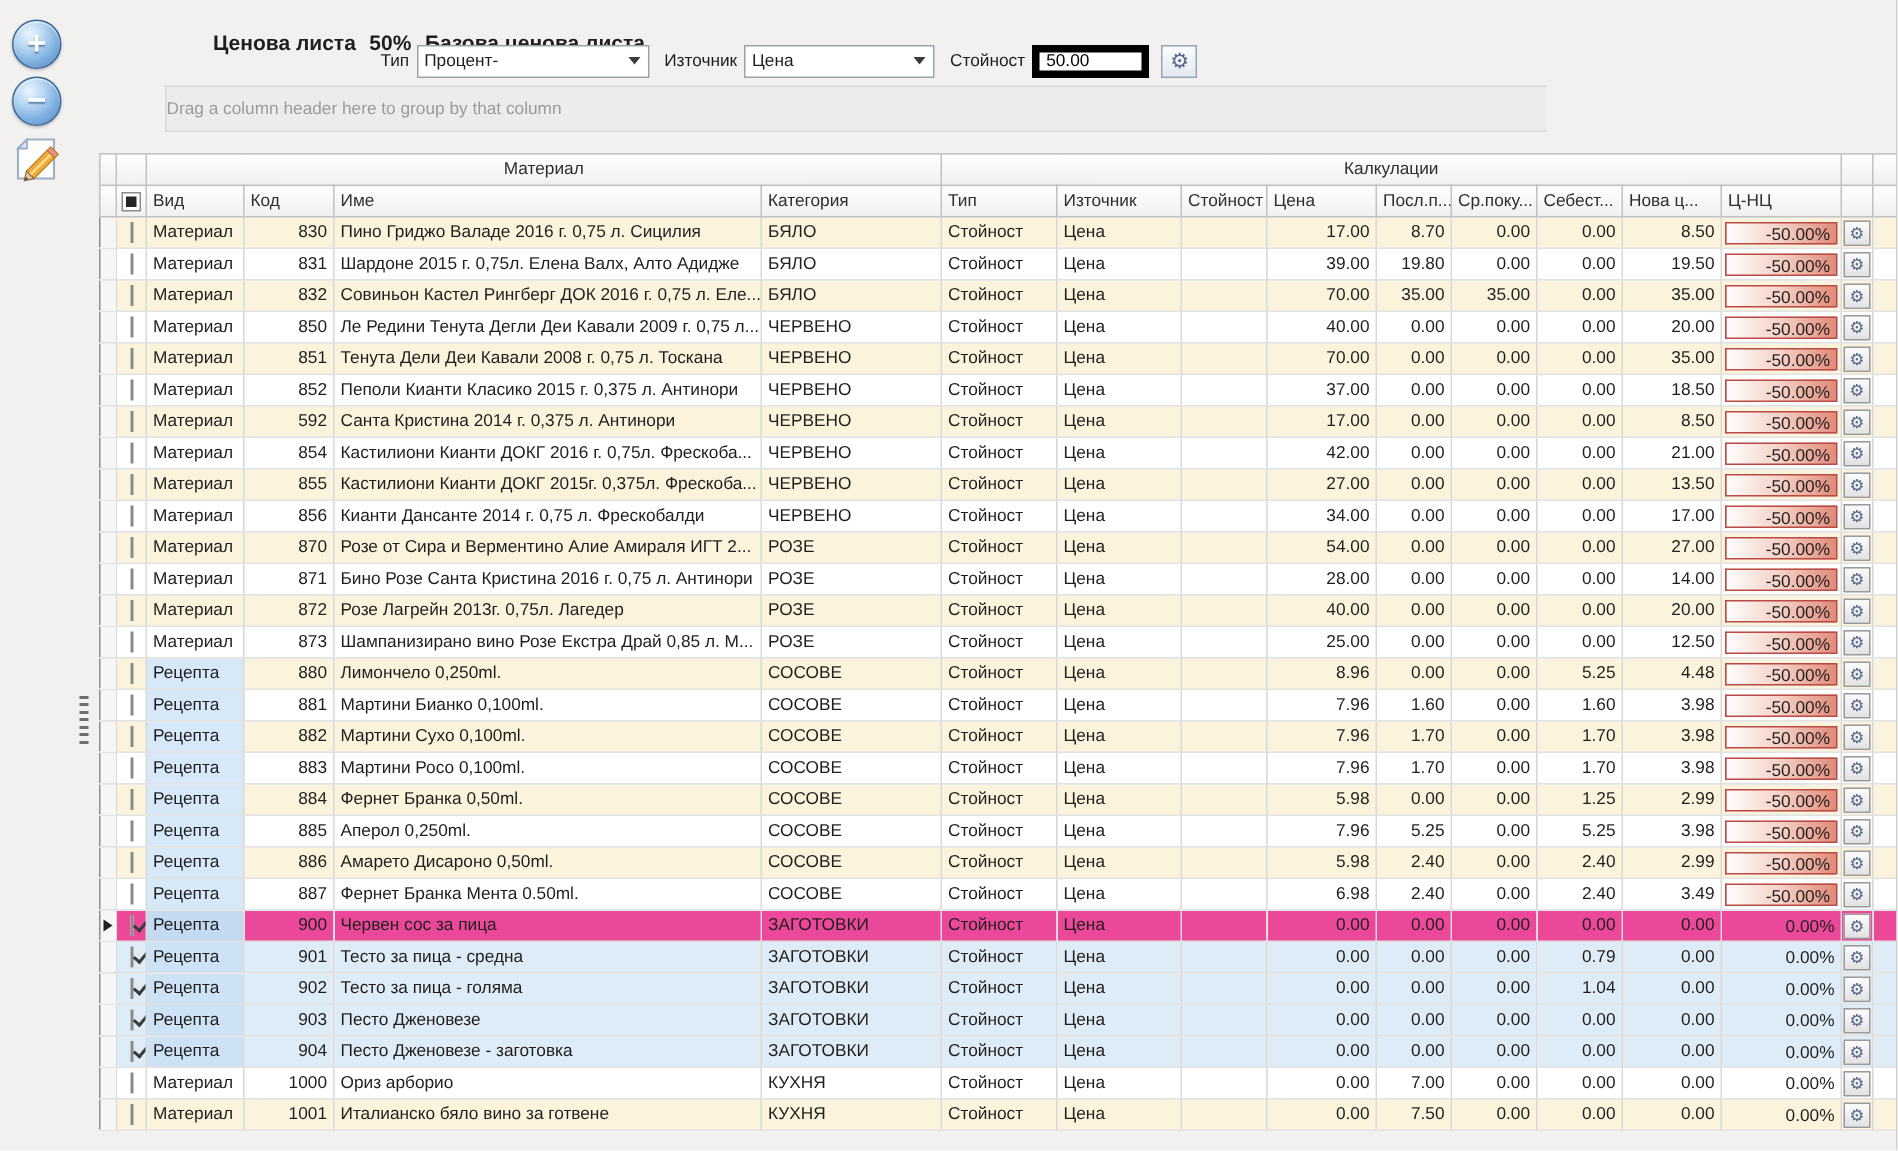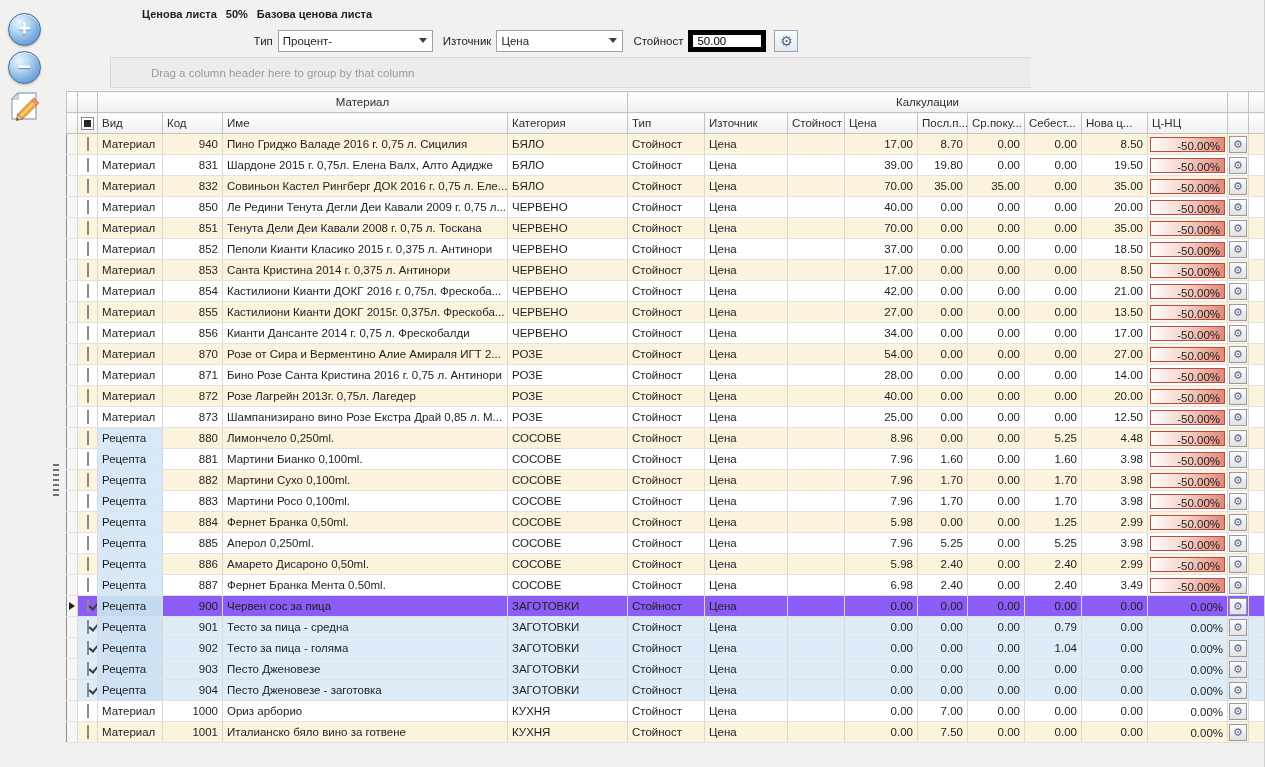--- a/index.html
+++ b/index.html
@@ -25,21 +25,21 @@
   .round-btn .sign { color:#FFFFFF; font-weight:bold; font-size:22px; line-height:1;
     text-shadow:0 1px 1px rgba(40,80,130,.6); margin-top:-2px; }
   .btn-add { top:13px; } .btn-remove { top:51px; }
   .btn-edit { position:absolute; left:8px; top:90px; width:34px; height:34px; cursor:pointer; }
   .grip {
     position:absolute; left:53px; top:464px; width:6px; height:32px;
     background:repeating-linear-gradient(180deg,#6E6E6E 0 2px, transparent 2px 5px);
   }
 
   
-  .title-row { position:absolute; left:110px; top:8px; font-weight:bold; font-size:11px; display:flex; gap:9px;padding-left:32px; }
+  .title-row { position:absolute; left:110px; top:20px; font-weight:bold; font-size:14px; display:flex; gap:9px;padding-left:32px; }
   .controls-row { position:absolute; left:110px; top:29px; height:24px; display:flex; align-items:center; }
   .rules-label { font-weight:bold; font-size:12.5px;margin-top:43px; }
   .ctl-label { margin-left:10px; color:#1E1E1E; }
   .combo {
     margin-left:5px; height:22px; background:#FFFFFF; border:1px solid #9DA2A8;
     display:flex; align-items:center; padding:0 4px; cursor:pointer; position:relative;
   }
   .combo-type { width:155px; } .combo-source { width:127px; }
   .combo .arrow { position:absolute; right:5px; top:7px; width:0; height:0;
     border-left:4px solid transparent; border-right:4px solid transparent; border-top:5px solid #3C3C3C; }
@@ -49,40 +49,40 @@
     margin-left:8px; width:24px; height:22px; border:1px solid #93A5B8; cursor:pointer;
     background:linear-gradient(#FBFCFD,#E3E9F0); display:flex; align-items:center; justify-content:center;
   }
   .gear-glyph:before { content:"⚙"; font-family:"DejaVu Sans", sans-serif; color:#54678C; }
   .gear-top .gear-glyph:before { font-size:14px; }
 
   
   .group-panel {
     position:absolute; left:110px; top:57px; width:921px; height:31px;
     background:#ECECEC; border:1px solid #D9D9D9; border-right:none;
-    display:flex; align-items:center; padding-left:40px; color:#9A9A9A; font-size:11.5px;
+    display:flex; align-items:center; color:#9A9A9A; font-size:11.5px;
   }
 
   
-  .grid { position:absolute; left:66px; top:91px; width:1199px;border-radius:13px; }
+  .grid { position:absolute; left:66px; top:102px; width:1199px;border-radius:13px; }
   table { border-collapse:collapse; table-layout:fixed; width:1199px; font-size:11.5px; }
   th, td { height:21px; overflow:hidden; white-space:nowrap; }
   thead th {
     background:linear-gradient(#FEFEFE,#F0F0F0);
     border:1px solid #C2C2C2; font-weight:normal; color:#2E2E2E;
     text-align:left; padding:0 4px;
   }
   thead th.band { text-align:center; }
   table { border:1px solid #8F8F8F; }
   td { border-right:1px solid #D9D9D9; border-bottom:1px solid #E2E2E2; padding:0 4px; }
   td.num { text-align:right; }
   tr.alt  td { background:#FBF3DC; }
   tr.norm td { background:#FFFFFF; }
   tr.chk  td { background:#DEECF8; }
-  tr.sel  td { background:#8b5cf6; }
+  tr.sel  td { background:#ec4899; }
   tr.recipe td.vid-cell { background:#D7E8F8; }
   tr.chk.recipe td.vid-cell { background:#CDE2F5; }
   tr.sel.recipe td.vid-cell { background:#C3DAF1; }
   td.ind-cell { background:#F6F6F6 !important; padding:0; position:relative; }
   td.ind-cell.current:before { content:""; position:absolute; left:2px; top:6px;
     width:0; height:0; border-top:4.5px solid transparent; border-bottom:4.5px solid transparent;
     border-left:6px solid #1F1F1F; }
   td.cb-cell { padding:0; text-align:center; }
   .cb { width:13px; height:13px; border:1px solid #8A8A8A; background:#FFF; margin:0 auto; position:relative; cursor:pointer; }
   .cb.checked:after { content:""; position:absolute; left:3px; top:0px; width:4px; height:8px;
@@ -208,21 +208,21 @@
           <th></th>
         </tr>
       </thead>
       <tbody>
           <tr class="alt">
       <td class="ind-cell"></td>
       <td class="cb-cell">
         <span class="cb"></span>
       </td>
       <td class="vid-cell">Материал</td>
-      <td class="num">940</td>
+      <td class="num">830</td>
       <td>Пино Гриджо Валаде 2016 г. 0,75 л. Сицилия</td>
       <td>БЯЛО</td>
       <td>Стойност</td>
       <td>Цена</td>
       <td></td>
       <td class="num">17.00</td>
       <td class="num">8.70</td>
       <td class="num">0.00</td>
       <td class="num">0.00</td>
       <td class="num">8.50</td>
@@ -370,21 +370,21 @@
         </div>
       </td>
       <td class="sliver"></td>
     </tr>
           <tr class="alt">
       <td class="ind-cell"></td>
       <td class="cb-cell">
         <span class="cb"></span>
       </td>
       <td class="vid-cell">Материал</td>
-      <td class="num">853</td>
+      <td class="num">592</td>
       <td>Санта Кристина 2014 г. 0,375 л. Антинори</td>
       <td>ЧЕРВЕНО</td>
       <td>Стойност</td>
       <td>Цена</td>
       <td></td>
       <td class="num">17.00</td>
       <td class="num">0.00</td>
       <td class="num">0.00</td>
       <td class="num">0.00</td>
       <td class="num">8.50</td>

